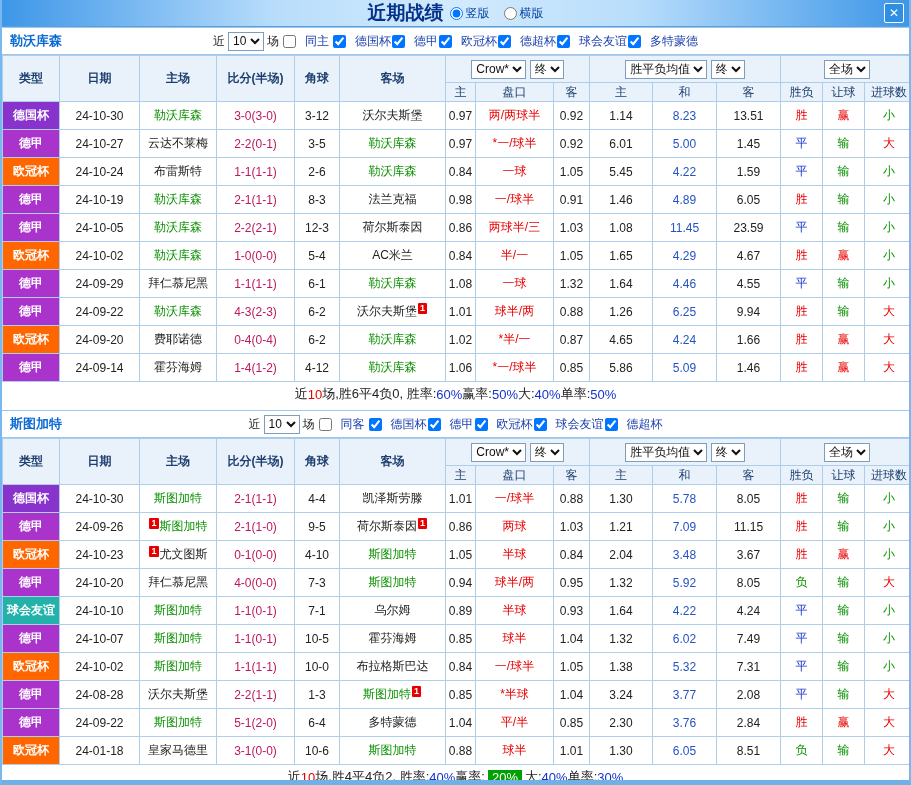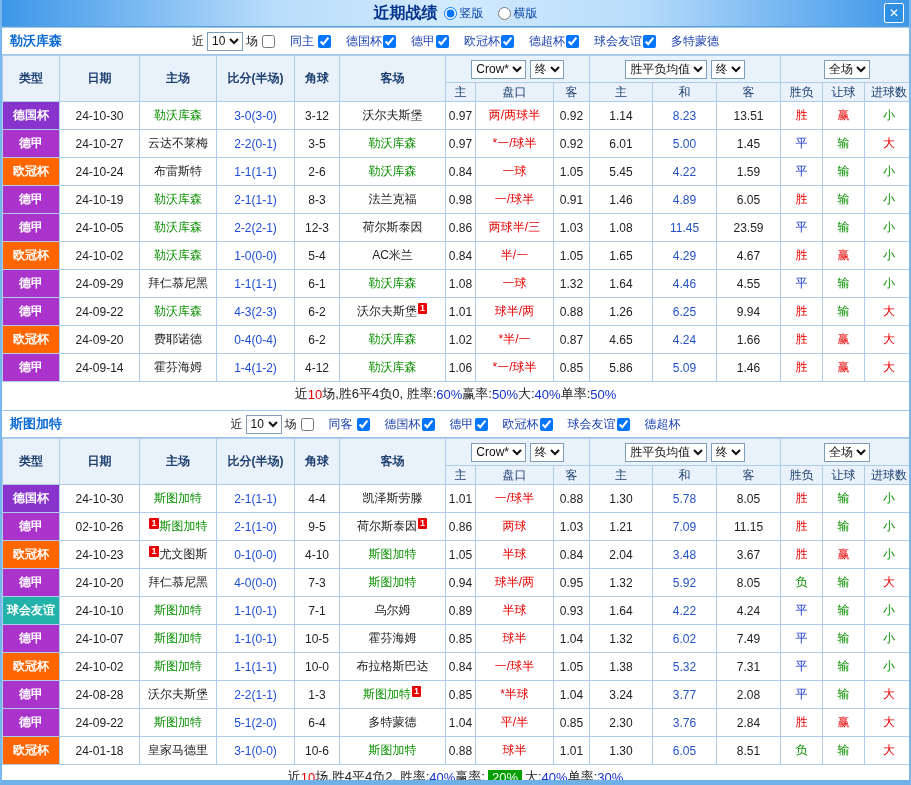--- a/index.html
+++ b/index.html
@@ -14,50 +14,50 @@
     border-bottom:5px solid #6fb0e8;
     display:flex; flex-direction:column; background:#fff;
   }
   
   .titlebar {
     height:27px; flex:0 0 27px; position:relative;
     background:linear-gradient(to right,#3d96e8,#b8ddfb 30%,#d2eafd 50%,#b8ddfb 70%,#3d96e8);
     border-bottom:1px solid #5aa0d8;
     display:flex; align-items:center; justify-content:center;
   }
-  .titlebar .title { color:#05338c; font-weight:bold; font-size:16px; margin-right:6px; }
+  .titlebar .title { color:#05338c; font-weight:bold; font-size:19px; margin-right:6px; }
   .radio-group { display:flex; align-items:center; gap:14px; color:#0a46a8; font-size:12px; }
   .radio-group label { display:flex; align-items:center; gap:3px; cursor:pointer; }
   .radio-group input { margin:0; }
   .close-btn {
     position:absolute; right:5px; top:3px; width:20px; height:20px;
     background:#2e8fe3; border:1px solid #fff; border-radius:2px;
     color:#fff; font-weight:bold; font-size:12px; line-height:18px; text-align:center; cursor:pointer;
   }
   
   .section { border-top:1px solid #9fc6ec; }
   .section + .section { margin-top:4px; }
   .section-bar {
     position:relative; height:27px; display:flex; align-items:center;
     border-bottom:1px solid #9fc6ec; background:#fff;
   }
   .team-title { position:absolute; left:8px; color:#0b6bd3; font-weight:bold; font-size:13px; }
   .filter { margin:0 auto; display:flex; align-items:center; gap:3px; }
-  .filter label { display:flex; align-items:center; gap:14px; }
+  .filter label { display:flex; align-items:center; gap:8px; }
   .filter .lg-label { color:#1a3fae; }
   .filter input[type=checkbox] { margin:0 1px; width:13px; height:13px; }
   select { font-size:12px; height:19px; border:1px solid #7f9db9; background:#fff; color:#111; }
   
   table { border-collapse:collapse; table-layout:fixed; width:911px; }
   th,td { border:1px solid #aecdea; text-align:center; padding:0; overflow:hidden; white-space:nowrap; }
   thead th { background:#e9f2fb; color:#1d3e6e; font-weight:bold; height:27px; }
   thead tr.sub th { height:19px; font-weight:normal; }
   tbody td { height:28px; background:#fff; }
   td.type { color:#fff; font-weight:bold; }
-  td.score { color:#1d4ed8; }
+  td.score { color:#be185d; }
   td.hcap { color:#e80000; }
   td.mid { color:#2453c4; }
   td.red { color:#e80000; } td.blue { color:#1433cc; } td.green { color:#0a9000; }
   .team-txt.focus { color:#0a9000; }
   .badge {
     display:inline-block; background:#e80000; color:#fff; font-size:9px;
     line-height:11px; padding:0 2px; margin:0 1px; vertical-align:top; border-radius:1px; font-weight:bold;
   }
   
   .summary { height:24px; display:flex; align-items:center; justify-content:center; font-size:13px; background:#fff; }
@@ -463,21 +463,21 @@
               <td>0.88</td>
               <td>1.30</td>
               <td class="mid">5.78</td>
               <td>8.05</td>
               <td class="red">胜</td>
               <td class="green">输</td>
               <td class="green">小</td>
             </tr>
             <tr>
               <td class="type" style="background: rgb(170, 51, 204);">德甲</td>
-              <td>02-10-26</td>
+              <td>24-09-26</td>
               <td><span class="badge">1</span><span class="team-txt focus">斯图加特</span></td>
               <td class="score">2-1(1-0)</td>
               <td>9-5</td>
               <td><span class="team-txt">荷尔斯泰因</span><span class="badge">1</span></td>
               <td>0.86</td>
               <td class="hcap">两球</td>
               <td>1.03</td>
               <td>1.21</td>
               <td class="mid">7.09</td>
               <td>11.15</td>

